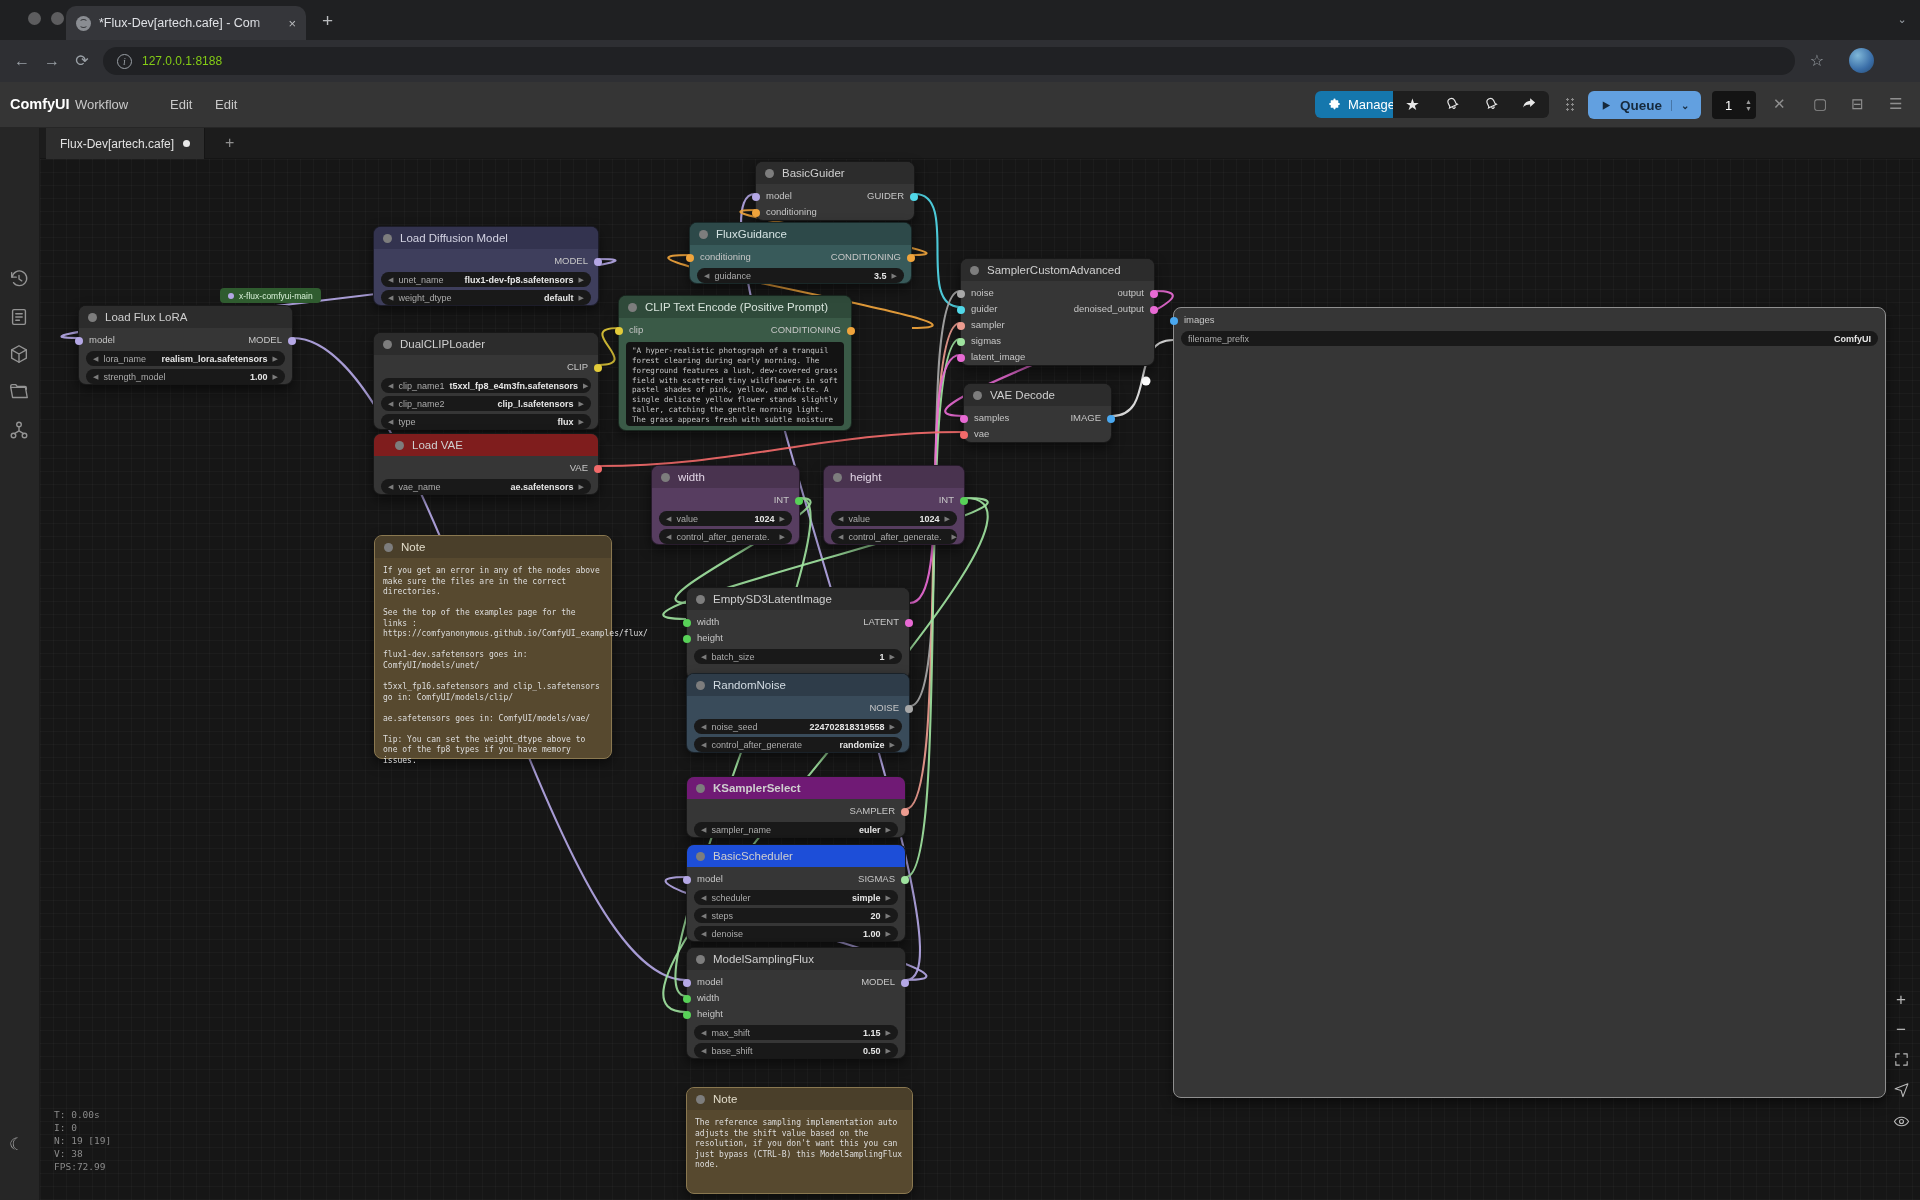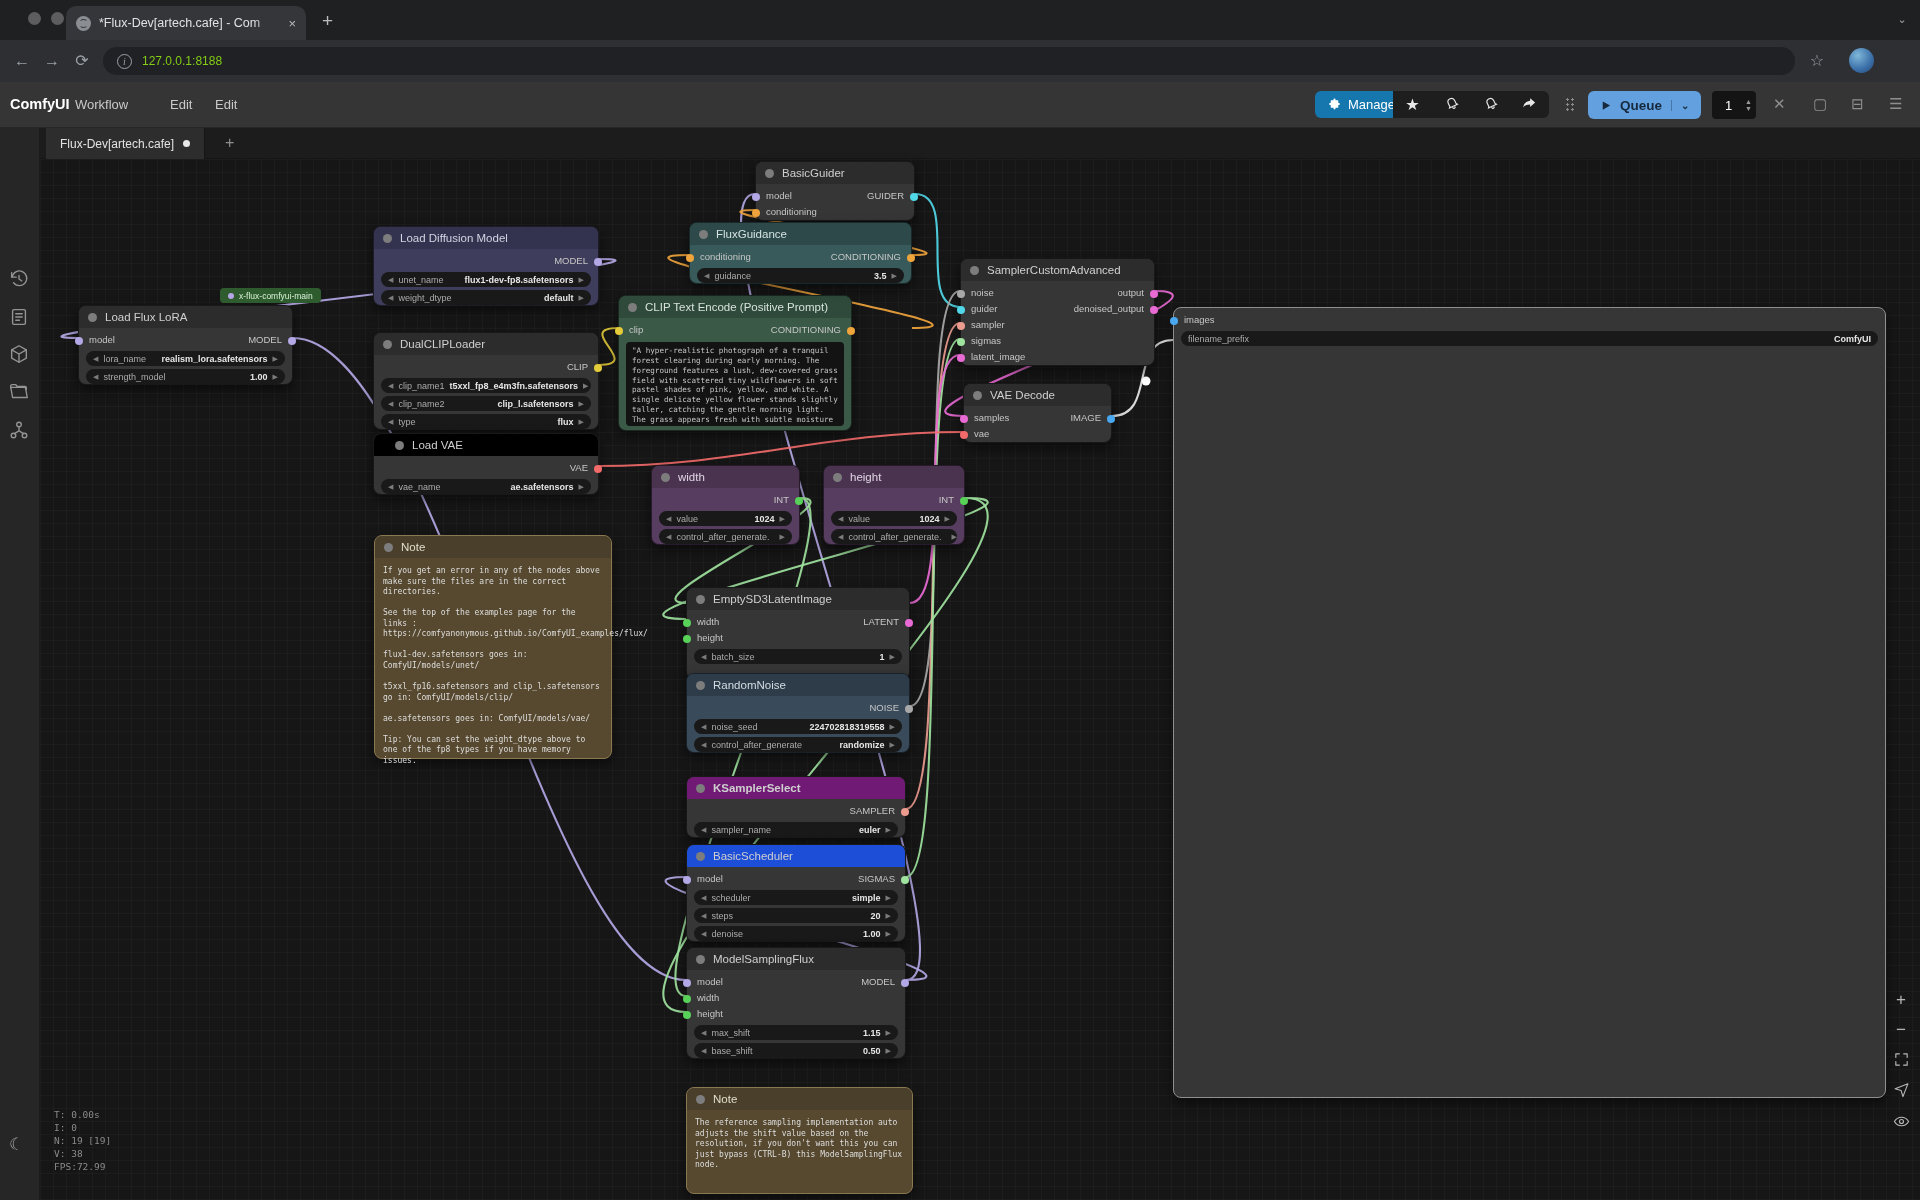--- a/index.html
+++ b/index.html
@@ -298,21 +298,21 @@
           </div>
           <div class="widget">
             <span class="arr">◀</span>
             <span class="wname">type</span>
             <span class="wval">flux</span>
             <span class="arr">▶</span>
           </div>
         </div>
       </div>
       <div class="node" style="left: 333px; top: 274px; width: 226px; background: rgb(54, 54, 54);">
-        <div class="hd" style="background: #000000; padding-left: 21px;">
+        <div class="hd" style="background: #7f1d1d; padding-left: 21px;">
           <span class="sdot"></span>
                   <span class="ttl" style="color:#cfcfcf">Load VAE</span>
         </div>
         <div class="rows">
           <div class="slotrow">
             <div class="out">
               <span class="port" style="background:#f26a6a"></span>
               <span class="slotlab">VAE</span>
             </div>
           </div>

